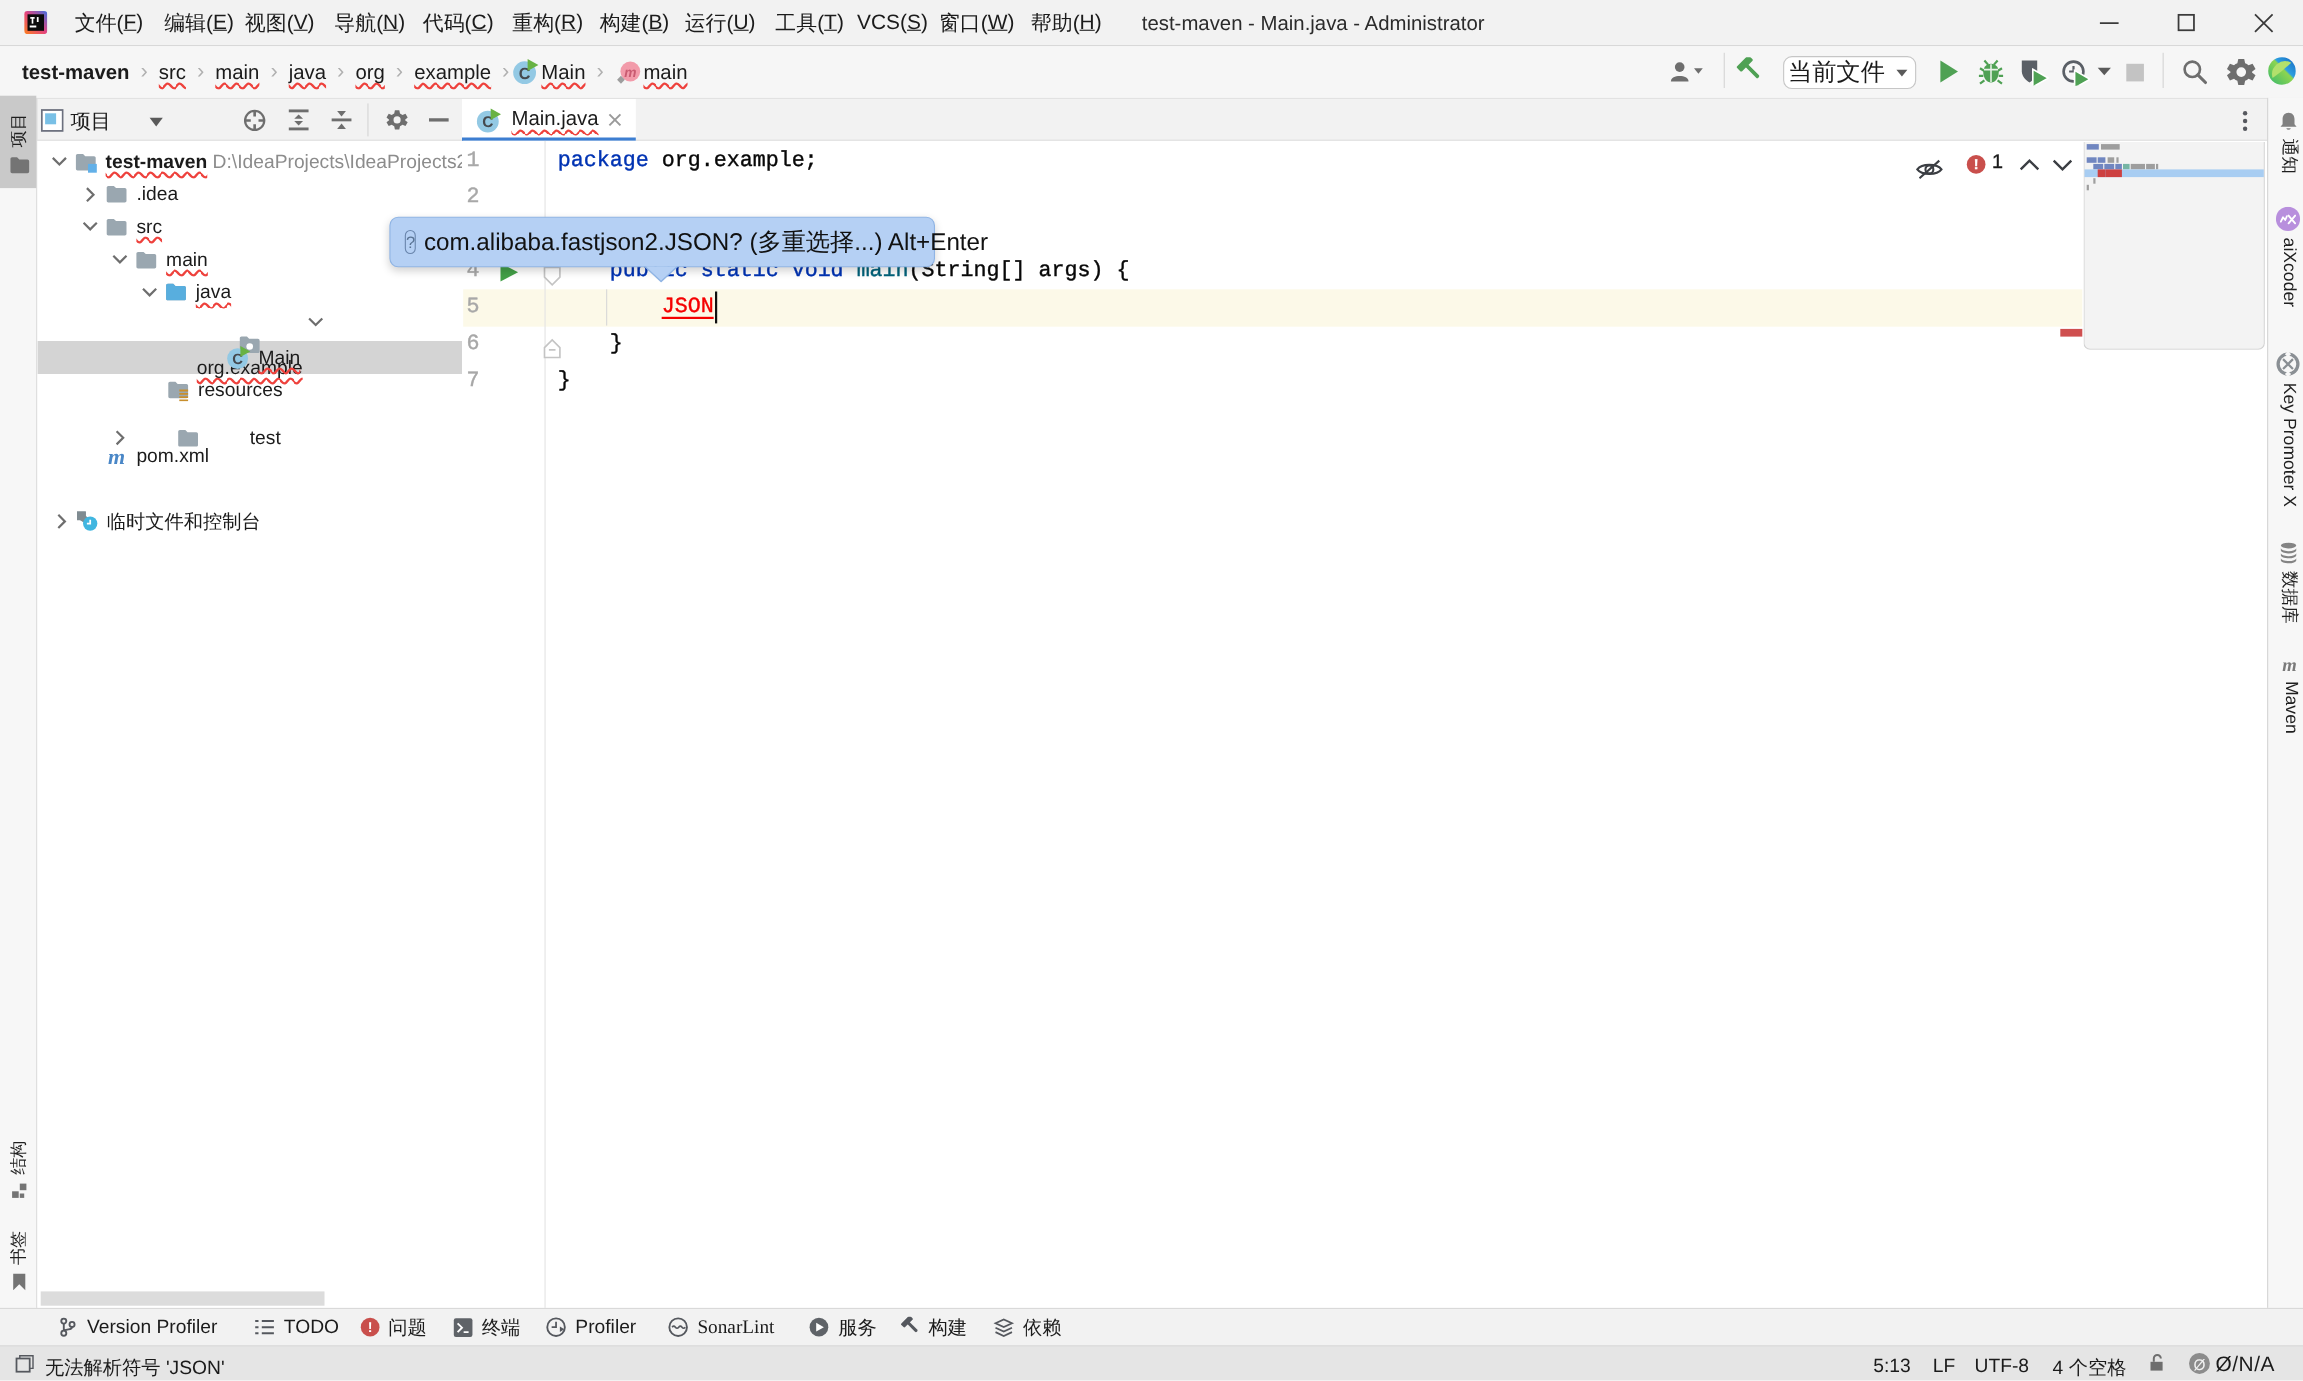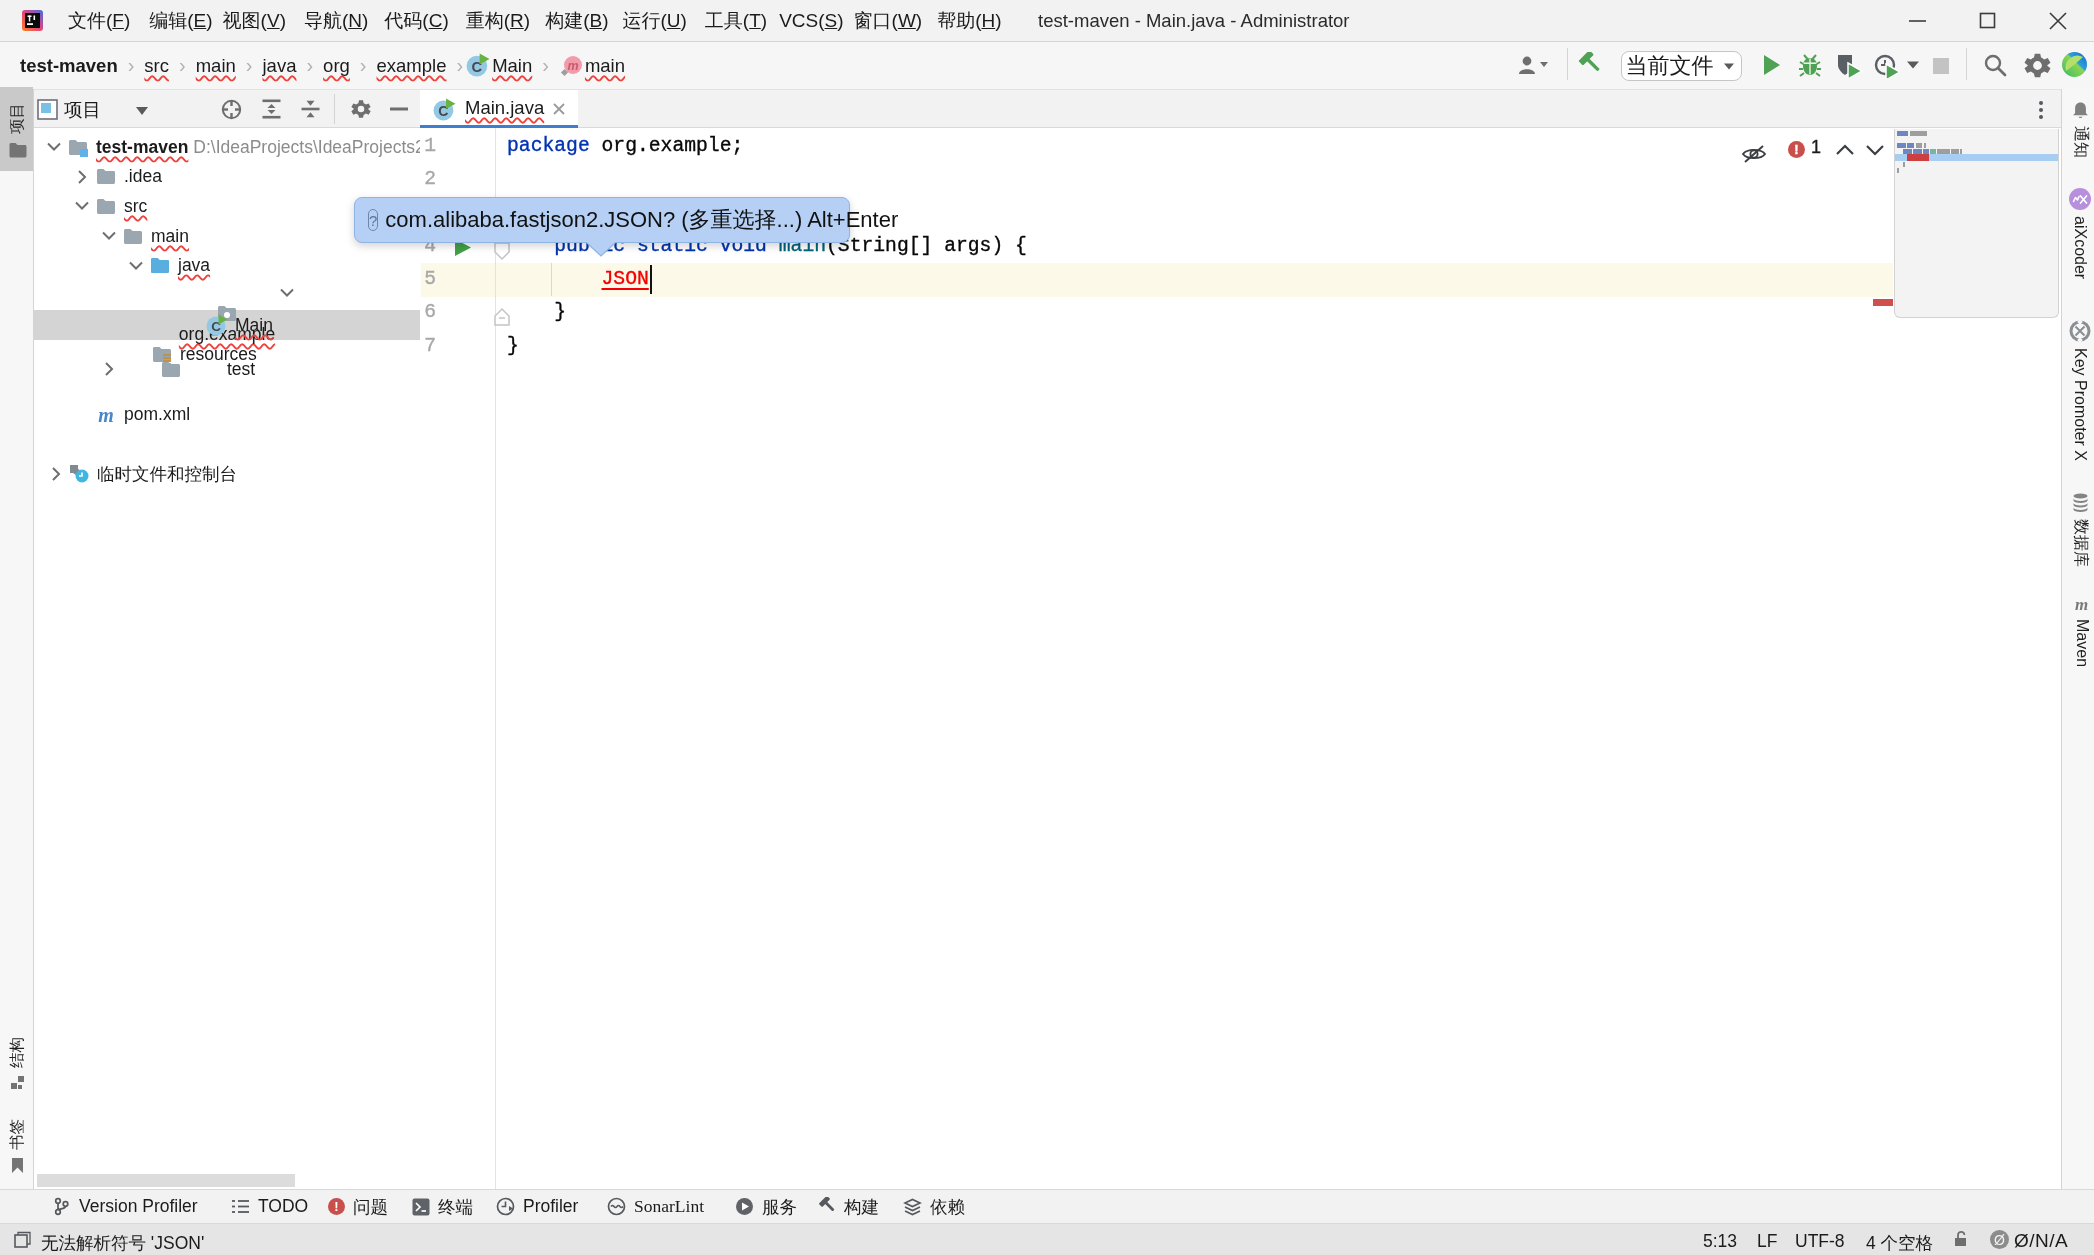--- a/index.html
+++ b/index.html
@@ -239,21 +239,21 @@
         </svg><span style="width:7px"></span><span class="sq">Main</span></div>
   <div class="trow" style="top:211.9px;"><svg style="margin-left:118px" width="21" height="21" viewBox="0 0 21 21">
           <use href="#fold"></use>
           <g stroke="#c88f2d" stroke-width="1.6">
             <line x1="11" y1="11" x2="19" y2="11"></line>
             <line x1="11" y1="14" x2="19" y2="14"></line>
             <line x1="11" y1="17" x2="19" y2="17"></line>
             <line x1="11" y1="20" x2="19" y2="20"></line>
           </g>
         </svg><span style="width:7px"></span>resources</div>
-  <div class="trow" style="top:226px;gap:19px;"><svg style="margin-left:65px" width="20" height="20" viewBox="0 0 20 20">
+  <div class="trow" style="top:255px;gap:19px;"><svg style="margin-left:65px" width="20" height="20" viewBox="0 0 20 20">
           <use href="#chevr"></use>
         </svg><span style="width:4px"></span><svg width="21" height="21" viewBox="0 0 21 21">
           <use href="#fold"></use>
         </svg><span style="width:7px"></span>test</div>
   <div class="trow" style="top:271.3px;"><svg style="margin-left:62px" width="21" height="21" viewBox="0 0 21 21">
           <text x="10" y="18" font-size="20" font-family="Liberation Serif" font-style="italic" font-weight="bold" fill="#4a87c7" text-anchor="middle">m</text>
         </svg><span style="width:7px"></span>pom.xml</div>
   <div class="trow" style="top:330.7px;"><svg style="margin-left:12px" width="20" height="20" viewBox="0 0 20 20">
           <use href="#chevr"></use>
         </svg><span style="width:2px"></span><svg width="23" height="21" viewBox="0 0 23 21">

